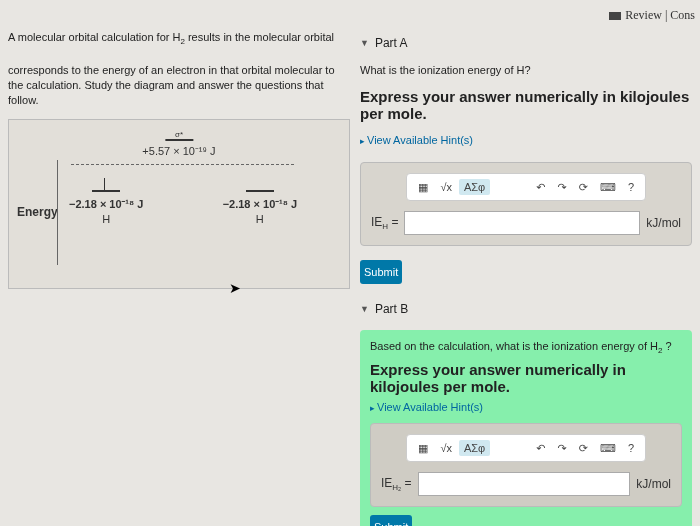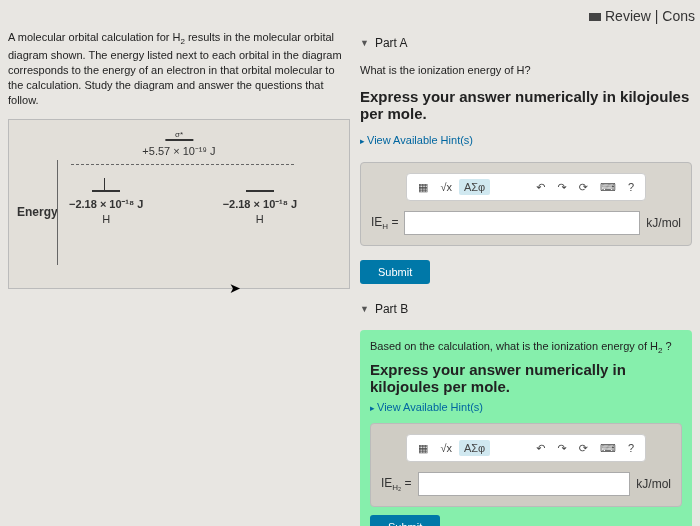--- a/index.html
+++ b/index.html
@@ -10,22 +10,23 @@
     font-family: Arial, sans-serif;
     font-size: 11px;
     color: #333;
     overflow: hidden;
     position: relative;
   }
   .top-right-link {
     position: absolute;
     top: 8px;
     right: 5px;
-    font-size: 14px;
+    font-size: 12px;
     color: #333;
+    font-family: Liberation Serif, serif;
   }
   .flag-icon {
     display: inline-block;
     width: 12px;
     height: 8px;
     background: #444;
     vertical-align: middle;
     margin-right: 4px;
   }
   .container {
@@ -212,21 +213,21 @@
     height: 24px;
     border: 1px solid #aaa;
     background: #fff;
     padding: 0 4px;
   }
   .unit { font-size: 12px; }
   .submit-btn {
     background: #0078a8;
     color: #fff;
     border: none;
-    padding: 6px 18px;
+    padding: 6px 4px;
     font-size: 11px;
     border-radius: 3px;
     cursor: pointer;
   }
   .part-b {
     background: #86efac;
     padding: 10px;
     border-radius: 4px;
   }
   sub { font-size: 8px; }
@@ -236,21 +237,21 @@
 
 <div class="top-right-link">
   <span class="flag-icon"></span><span>Review | Cons</span>
 </div>
 
 <div class="container">
 
   <div class="left-col">
     <div class="problem-text">
       <span>A molecular orbital calculation for </span><span>H</span><sub>2</sub><span> results in the molecular orbital</span><br>
-      <span>diagram shown. The energy listed next to each orbital in the diagram</span><br>
+      <br>
       <span>corresponds to the energy of an electron in that orbital molecular to</span><br>
       <span>the calculation. Study the diagram and answer the questions that</span><br>
       <span>follow.</span>
     </div>
 
     <div class="diagram-box">
       <div class="energy-label">Energy</div>
       <div class="vert-bar"></div>
 
       <div class="sigma-star">

